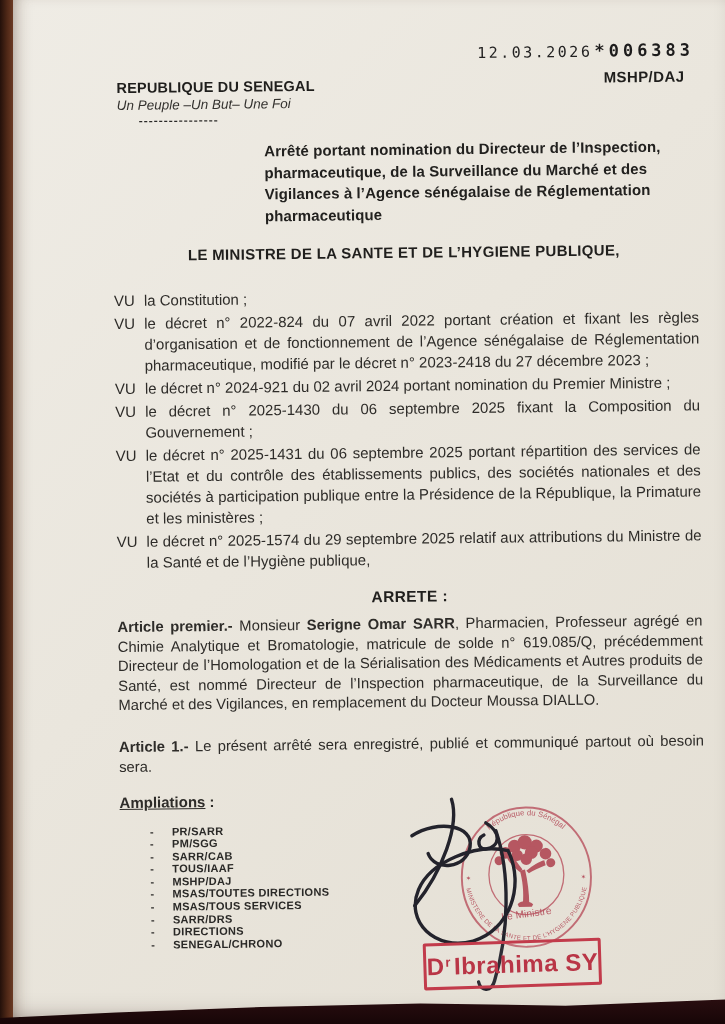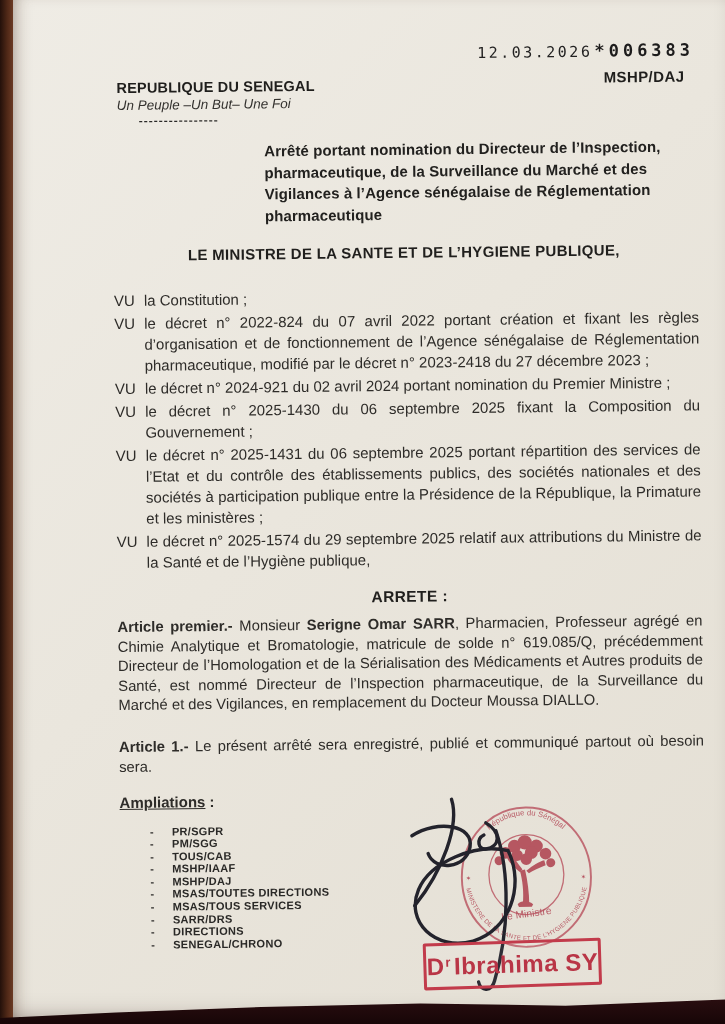--- a/index.html
+++ b/index.html
@@ -127,33 +127,33 @@
       <div class="para"><span class="bold">Article premier.-</span><span> Monsieur </span><span class="bold">Serigne Omar SARR</span><span>, Pharmacien, Professeur agrégé en Chimie Analytique et Bromatologie, matricule de solde n° 619.085/Q, précédemment Directeur de l’Homologation et de la Sérialisation des Médicaments et Autres produits de Santé, est nommé Directeur de l’Inspection pharmaceutique, de la Surveillance du Marché et des Vigilances, en remplacement du Docteur Moussa DIALLO.</span></div>
 
       <div class="para2"><span class="bold">Article 1.-</span><span> Le présent arrêté sera enregistré, publié et communiqué partout où besoin sera.</span></div>
 
       <div class="amp-heading"><span class="u">Ampliations</span><span> :</span></div>
 
       <div class="footer">
         <div class="amp-list">
           <div class="amp-row">
               <span class="amp-dash">-</span>
-              <span>PR/SGPR</span>
+              <span>PR/SARR</span>
             </div>
           <div class="amp-row">
               <span class="amp-dash">-</span>
               <span>PM/SGG</span>
             </div>
           <div class="amp-row">
               <span class="amp-dash">-</span>
-              <span>TOUS/CAB</span>
-            </div>
-          <div class="amp-row">
-              <span class="amp-dash">-</span>
-              <span>MSHP/IAAF</span>
+              <span>SARR/CAB</span>
+            </div>
+          <div class="amp-row">
+              <span class="amp-dash">-</span>
+              <span>TOUS/IAAF</span>
             </div>
           <div class="amp-row">
               <span class="amp-dash">-</span>
               <span>MSHP/DAJ</span>
             </div>
           <div class="amp-row">
               <span class="amp-dash">-</span>
               <span>MSAS/TOUTES DIRECTIONS</span>
             </div>
           <div class="amp-row">

